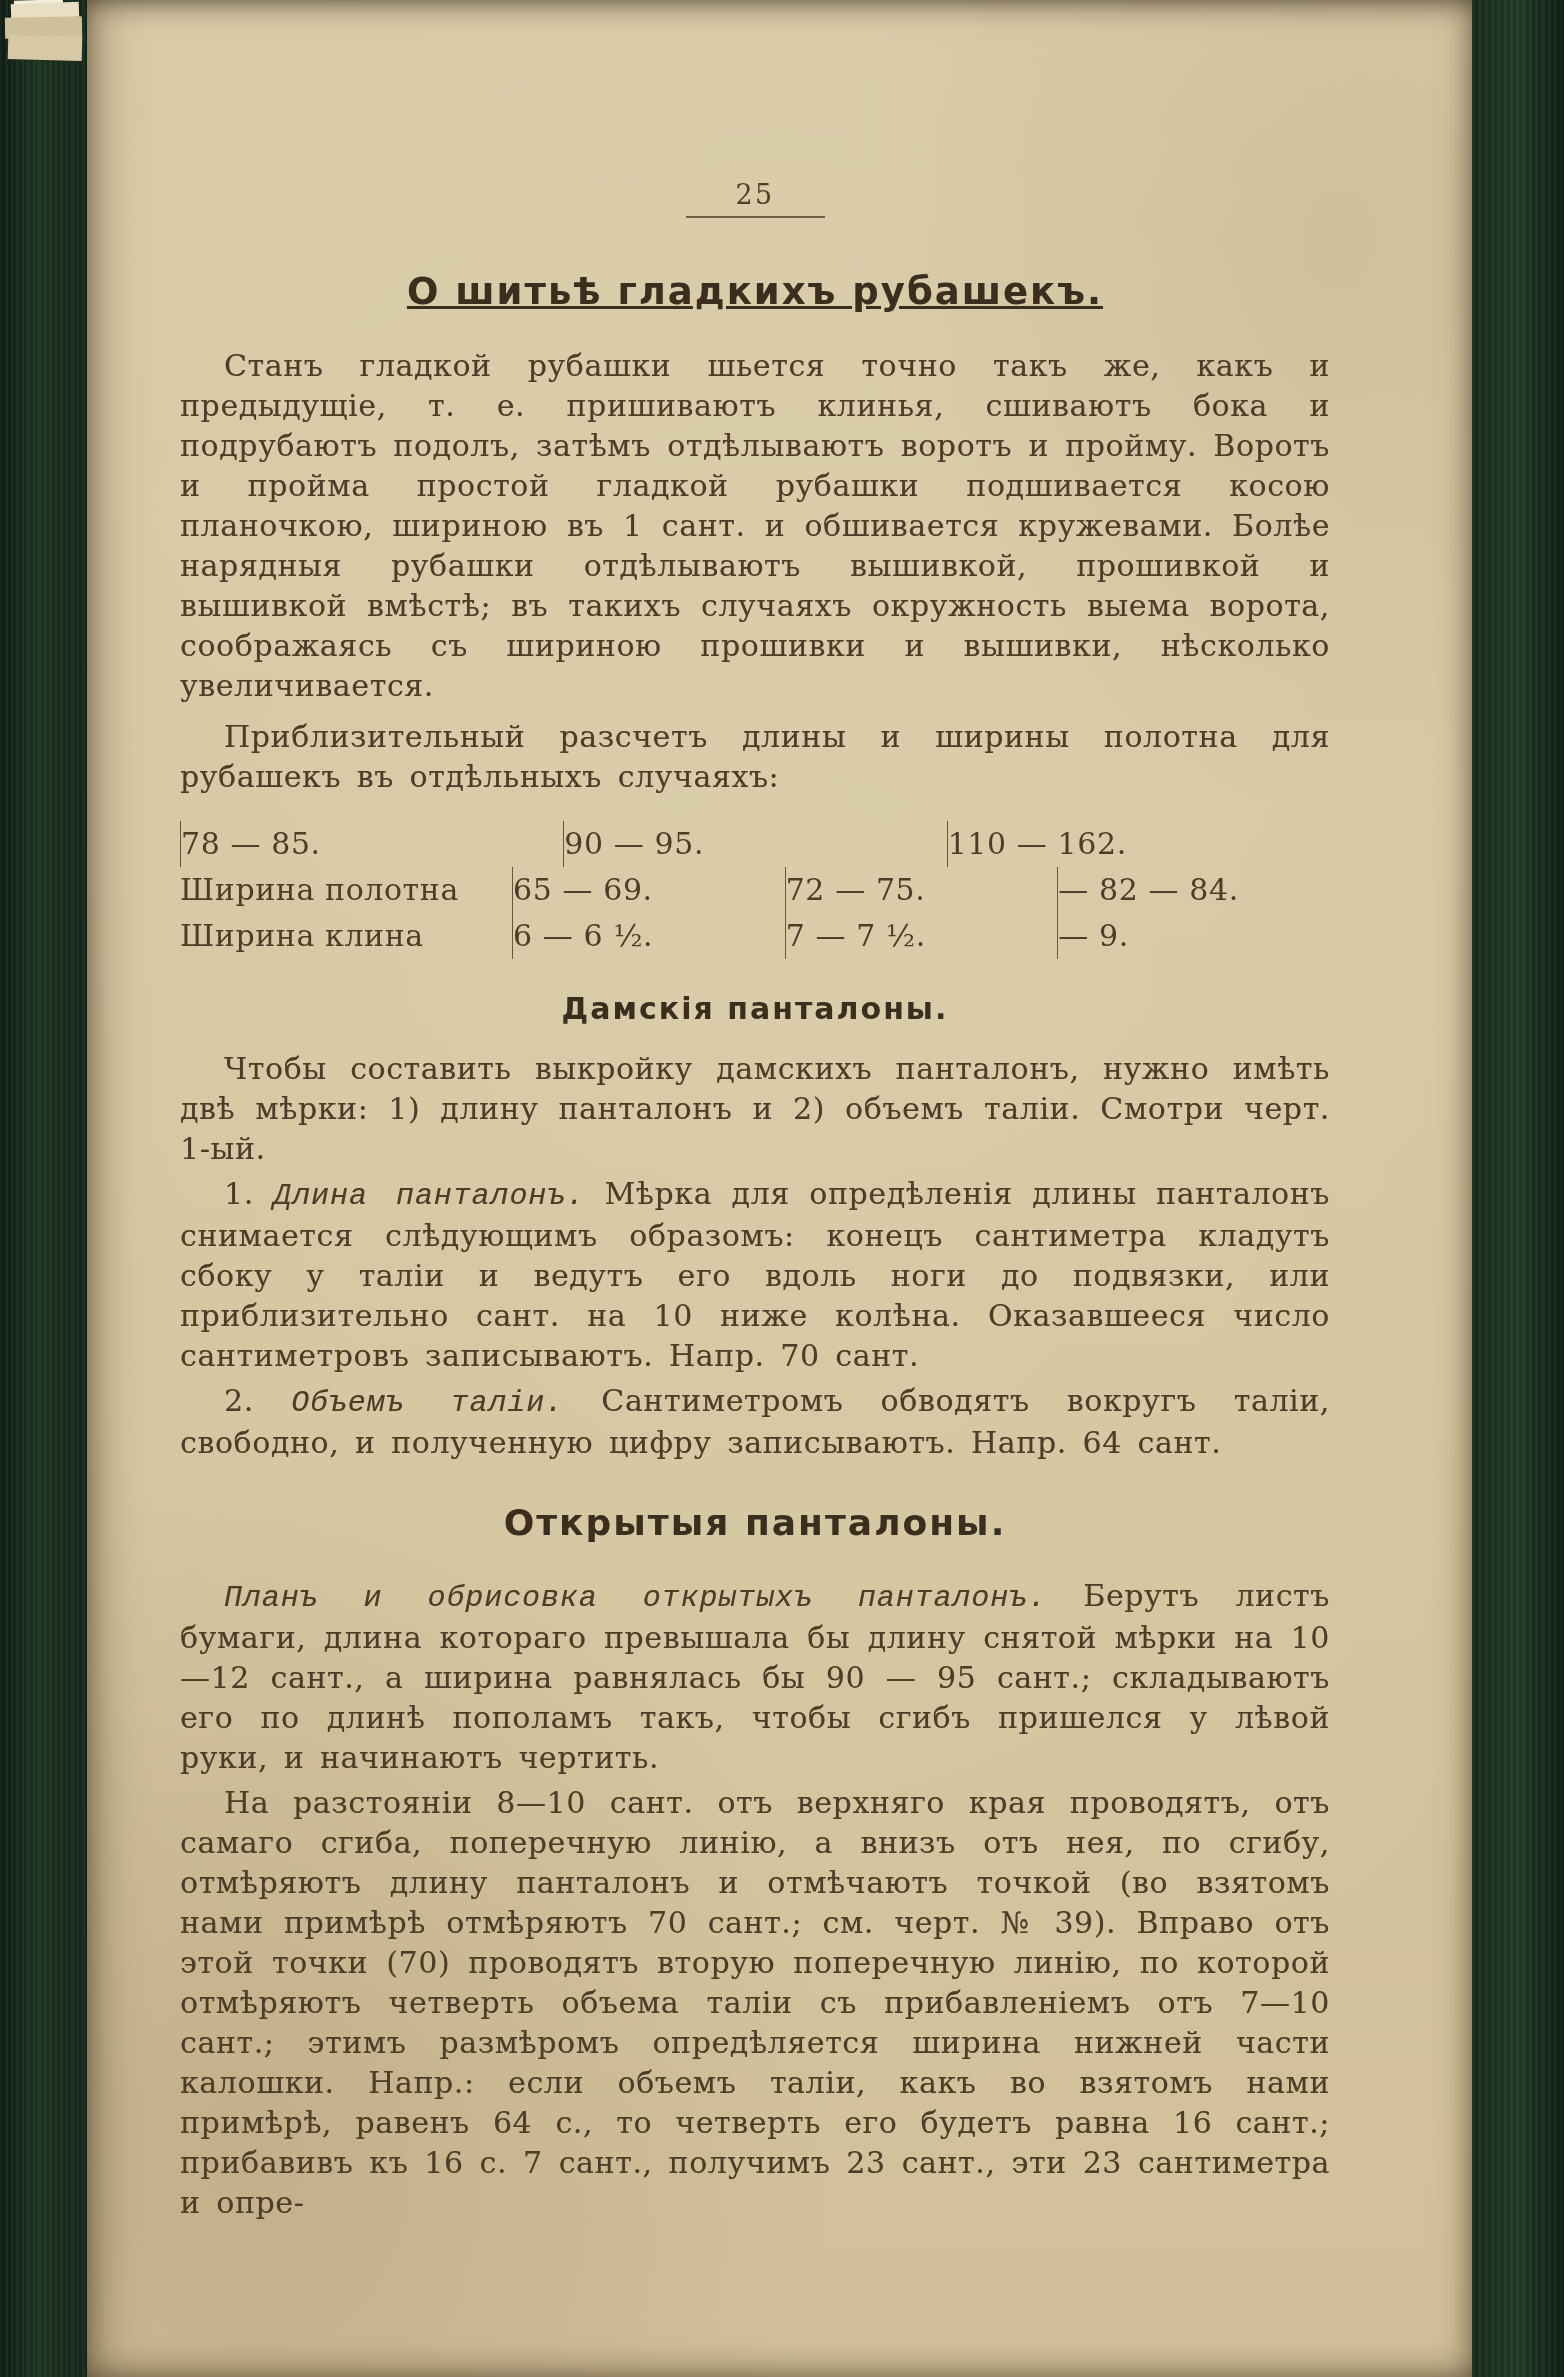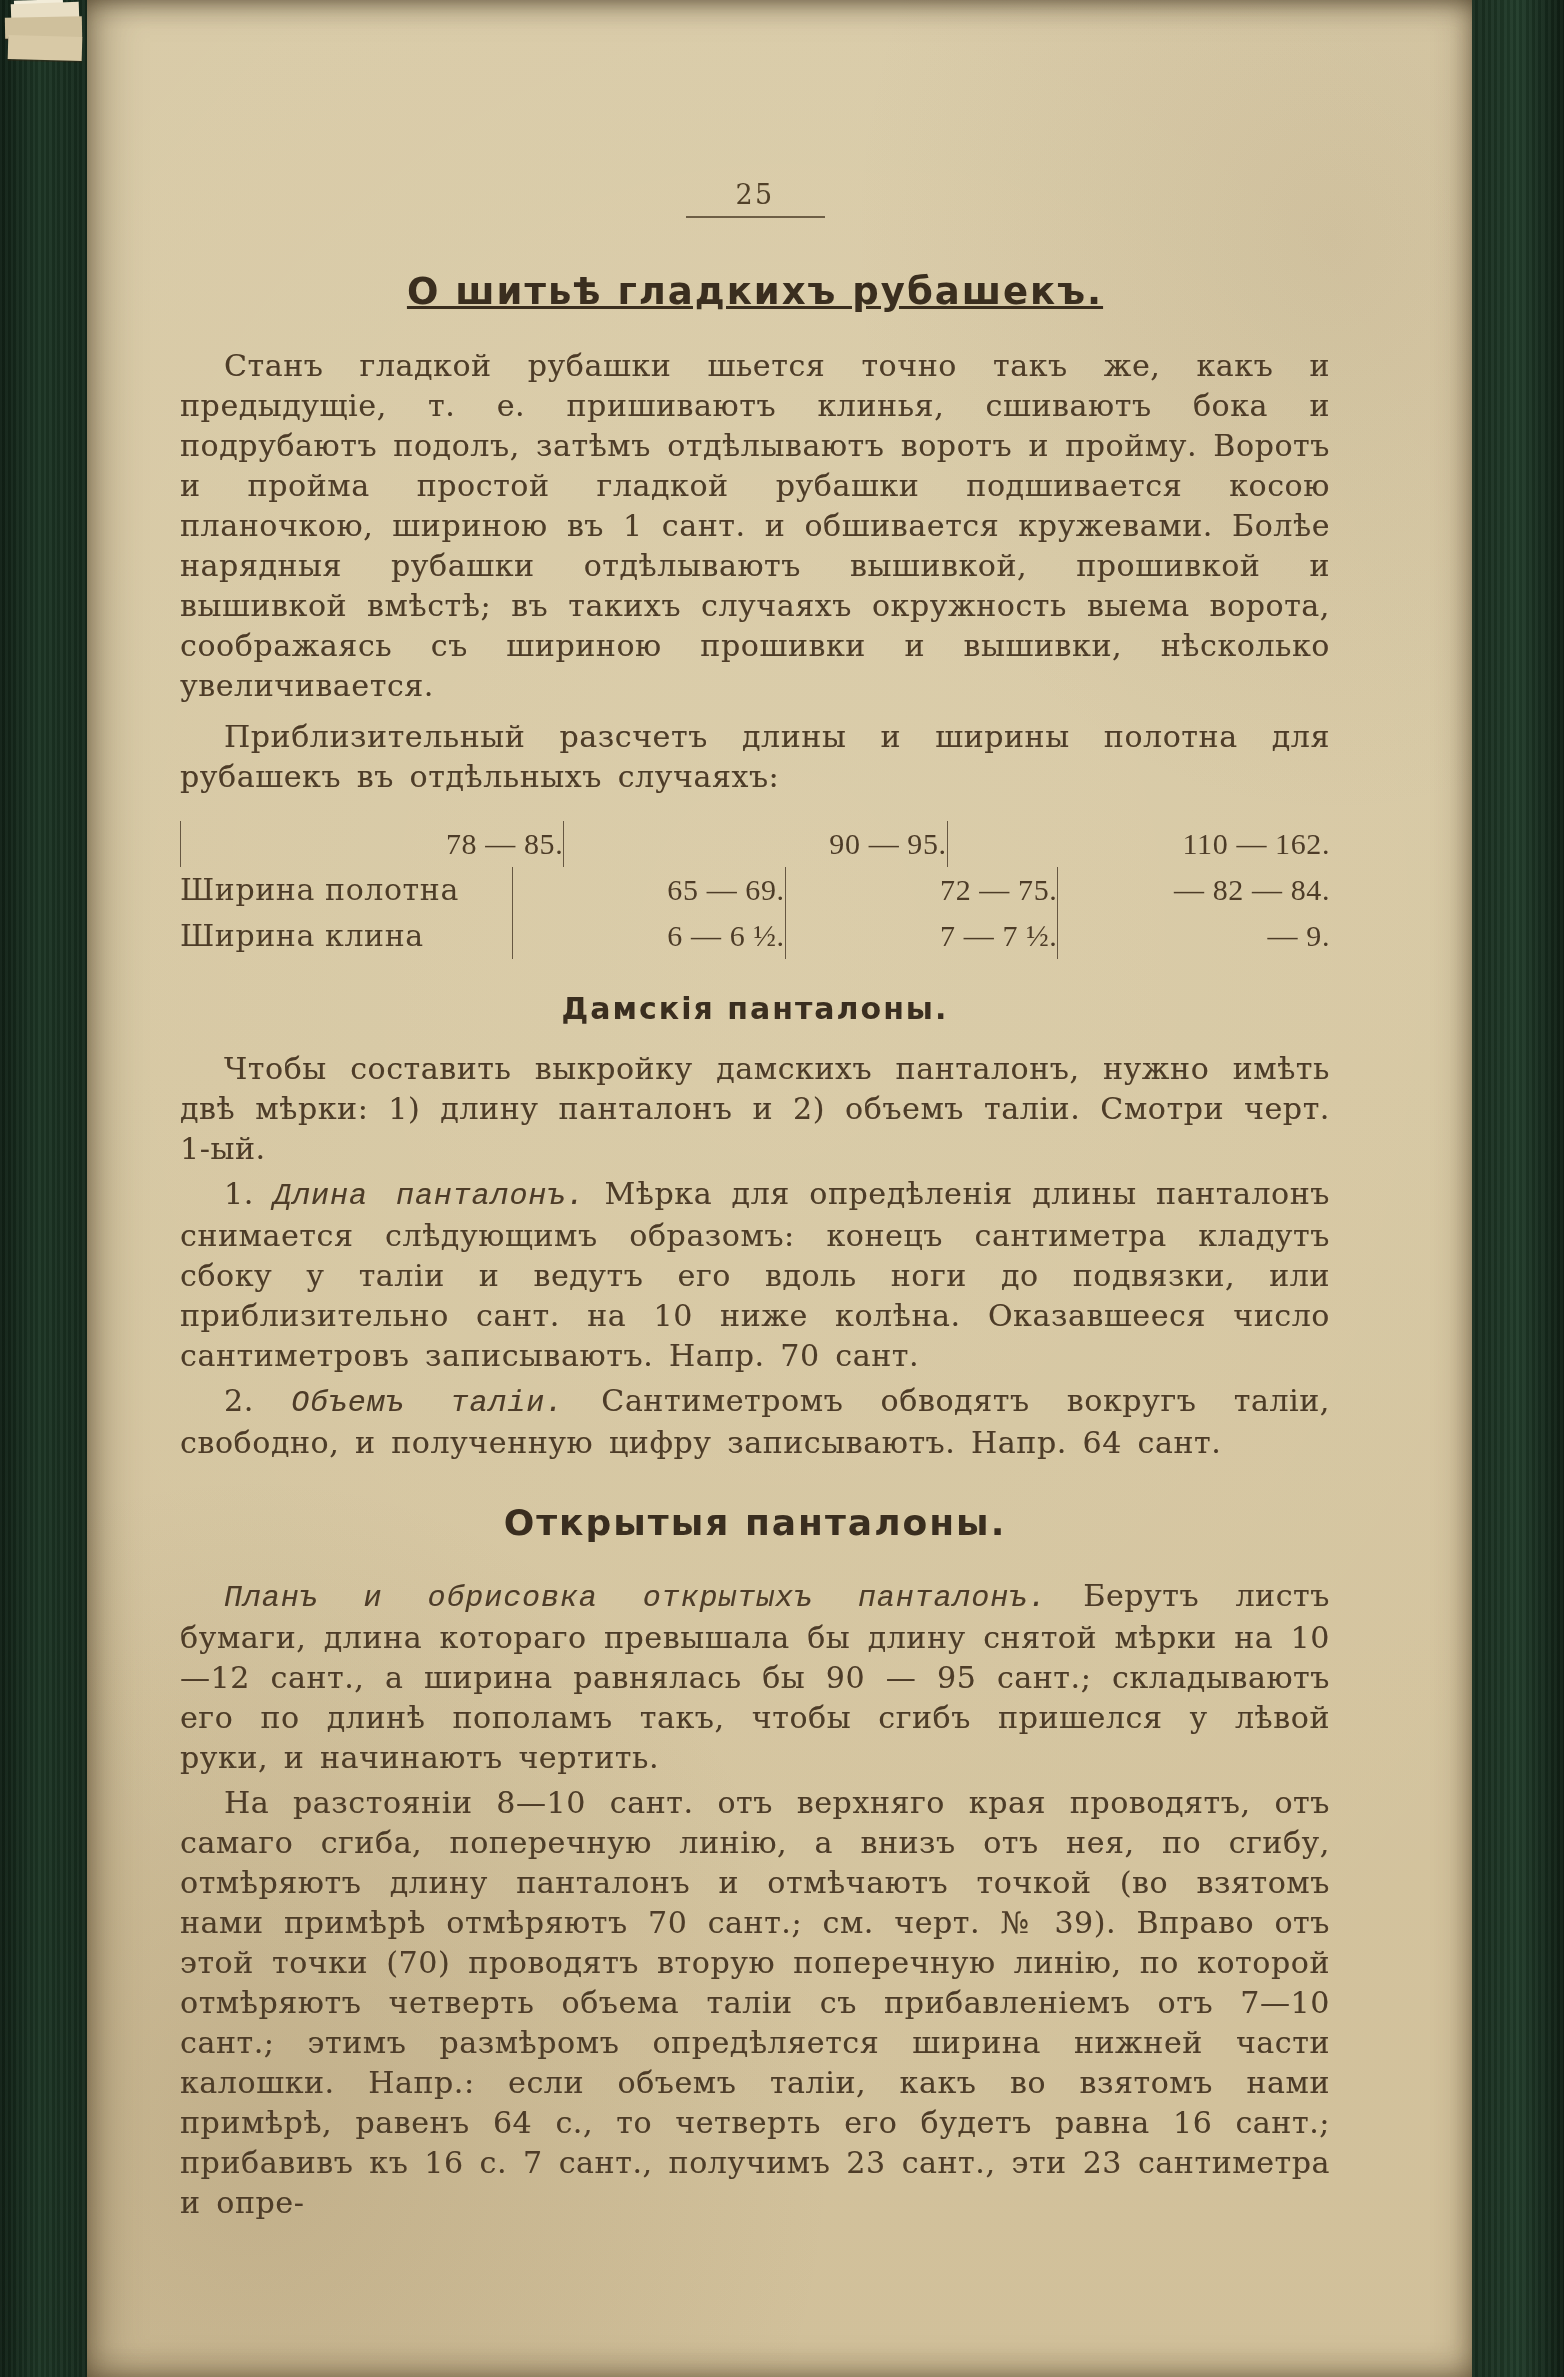--- a/index.html
+++ b/index.html
@@ -107,24 +107,23 @@
   .trow {
     display: flex;
     height: 46px;
     line-height: 46px;
     font-size: 30px;
     letter-spacing: 0.6px;
   }
   .tlabel { flex: 0 0 332px; }
   .tcell {
     flex: 1;
-    text-align: right;
+    text-align: left;
     border-left: 1.6px solid rgba(72,58,40,.8);
     height: 100%;
-    font-family: Liberation Serif, serif;
   }
 </style>
 </head>
 <body>
 
 <div id="screenshot">
 
   <div class="edge edge-left">
     <div class="stack">
       <div class="sheet s0"></div>

